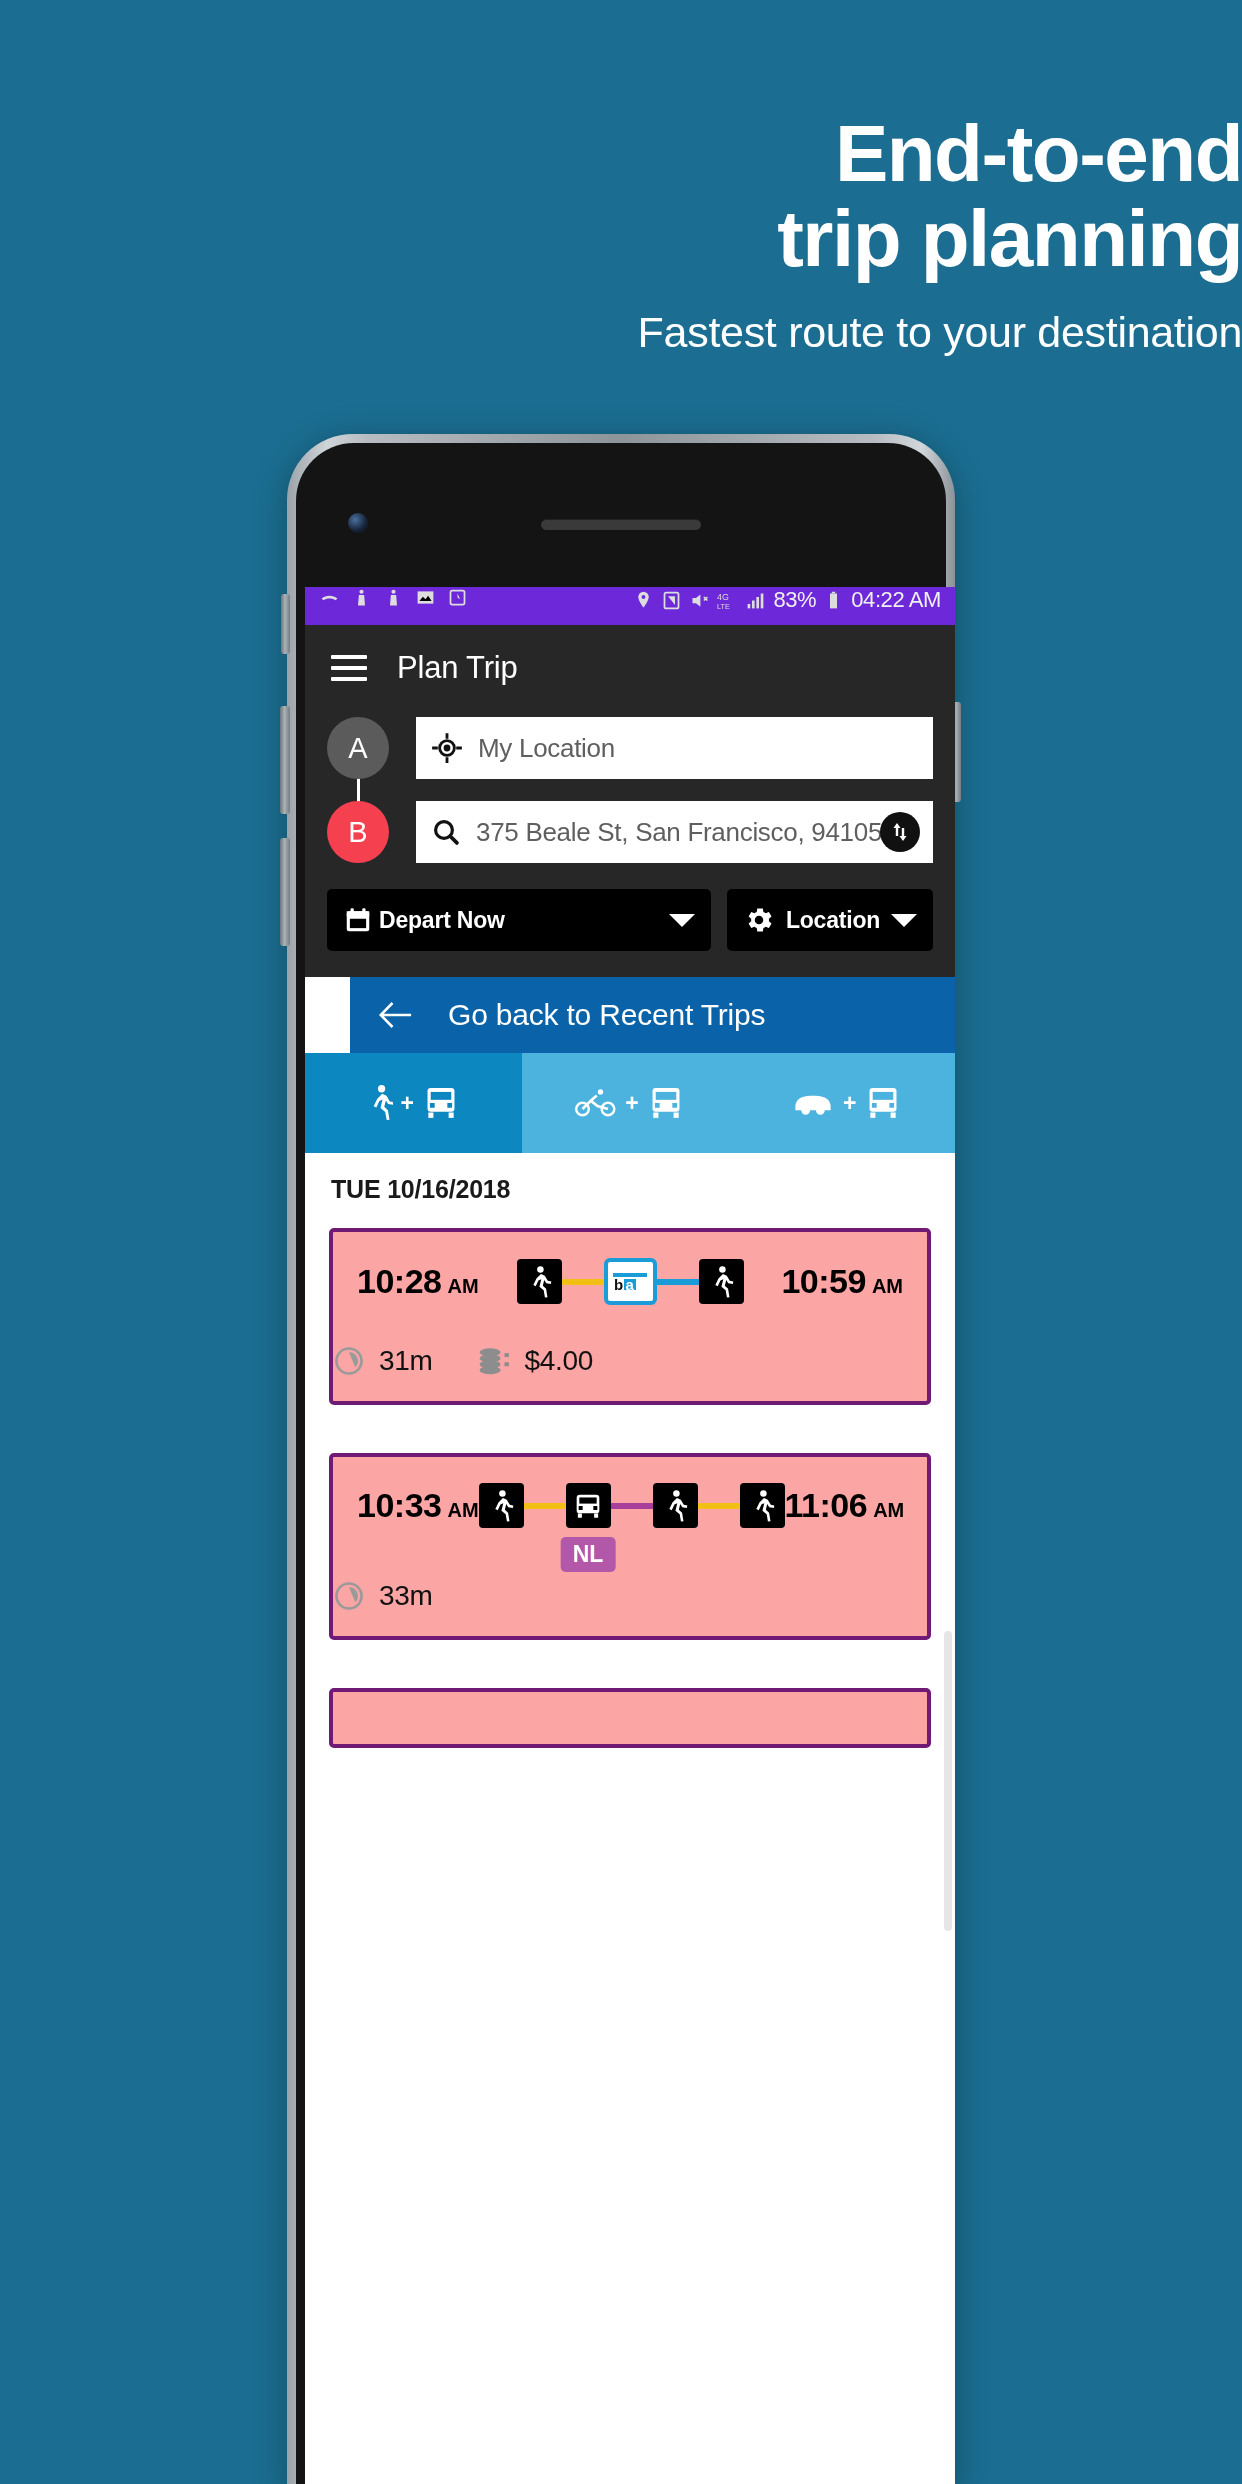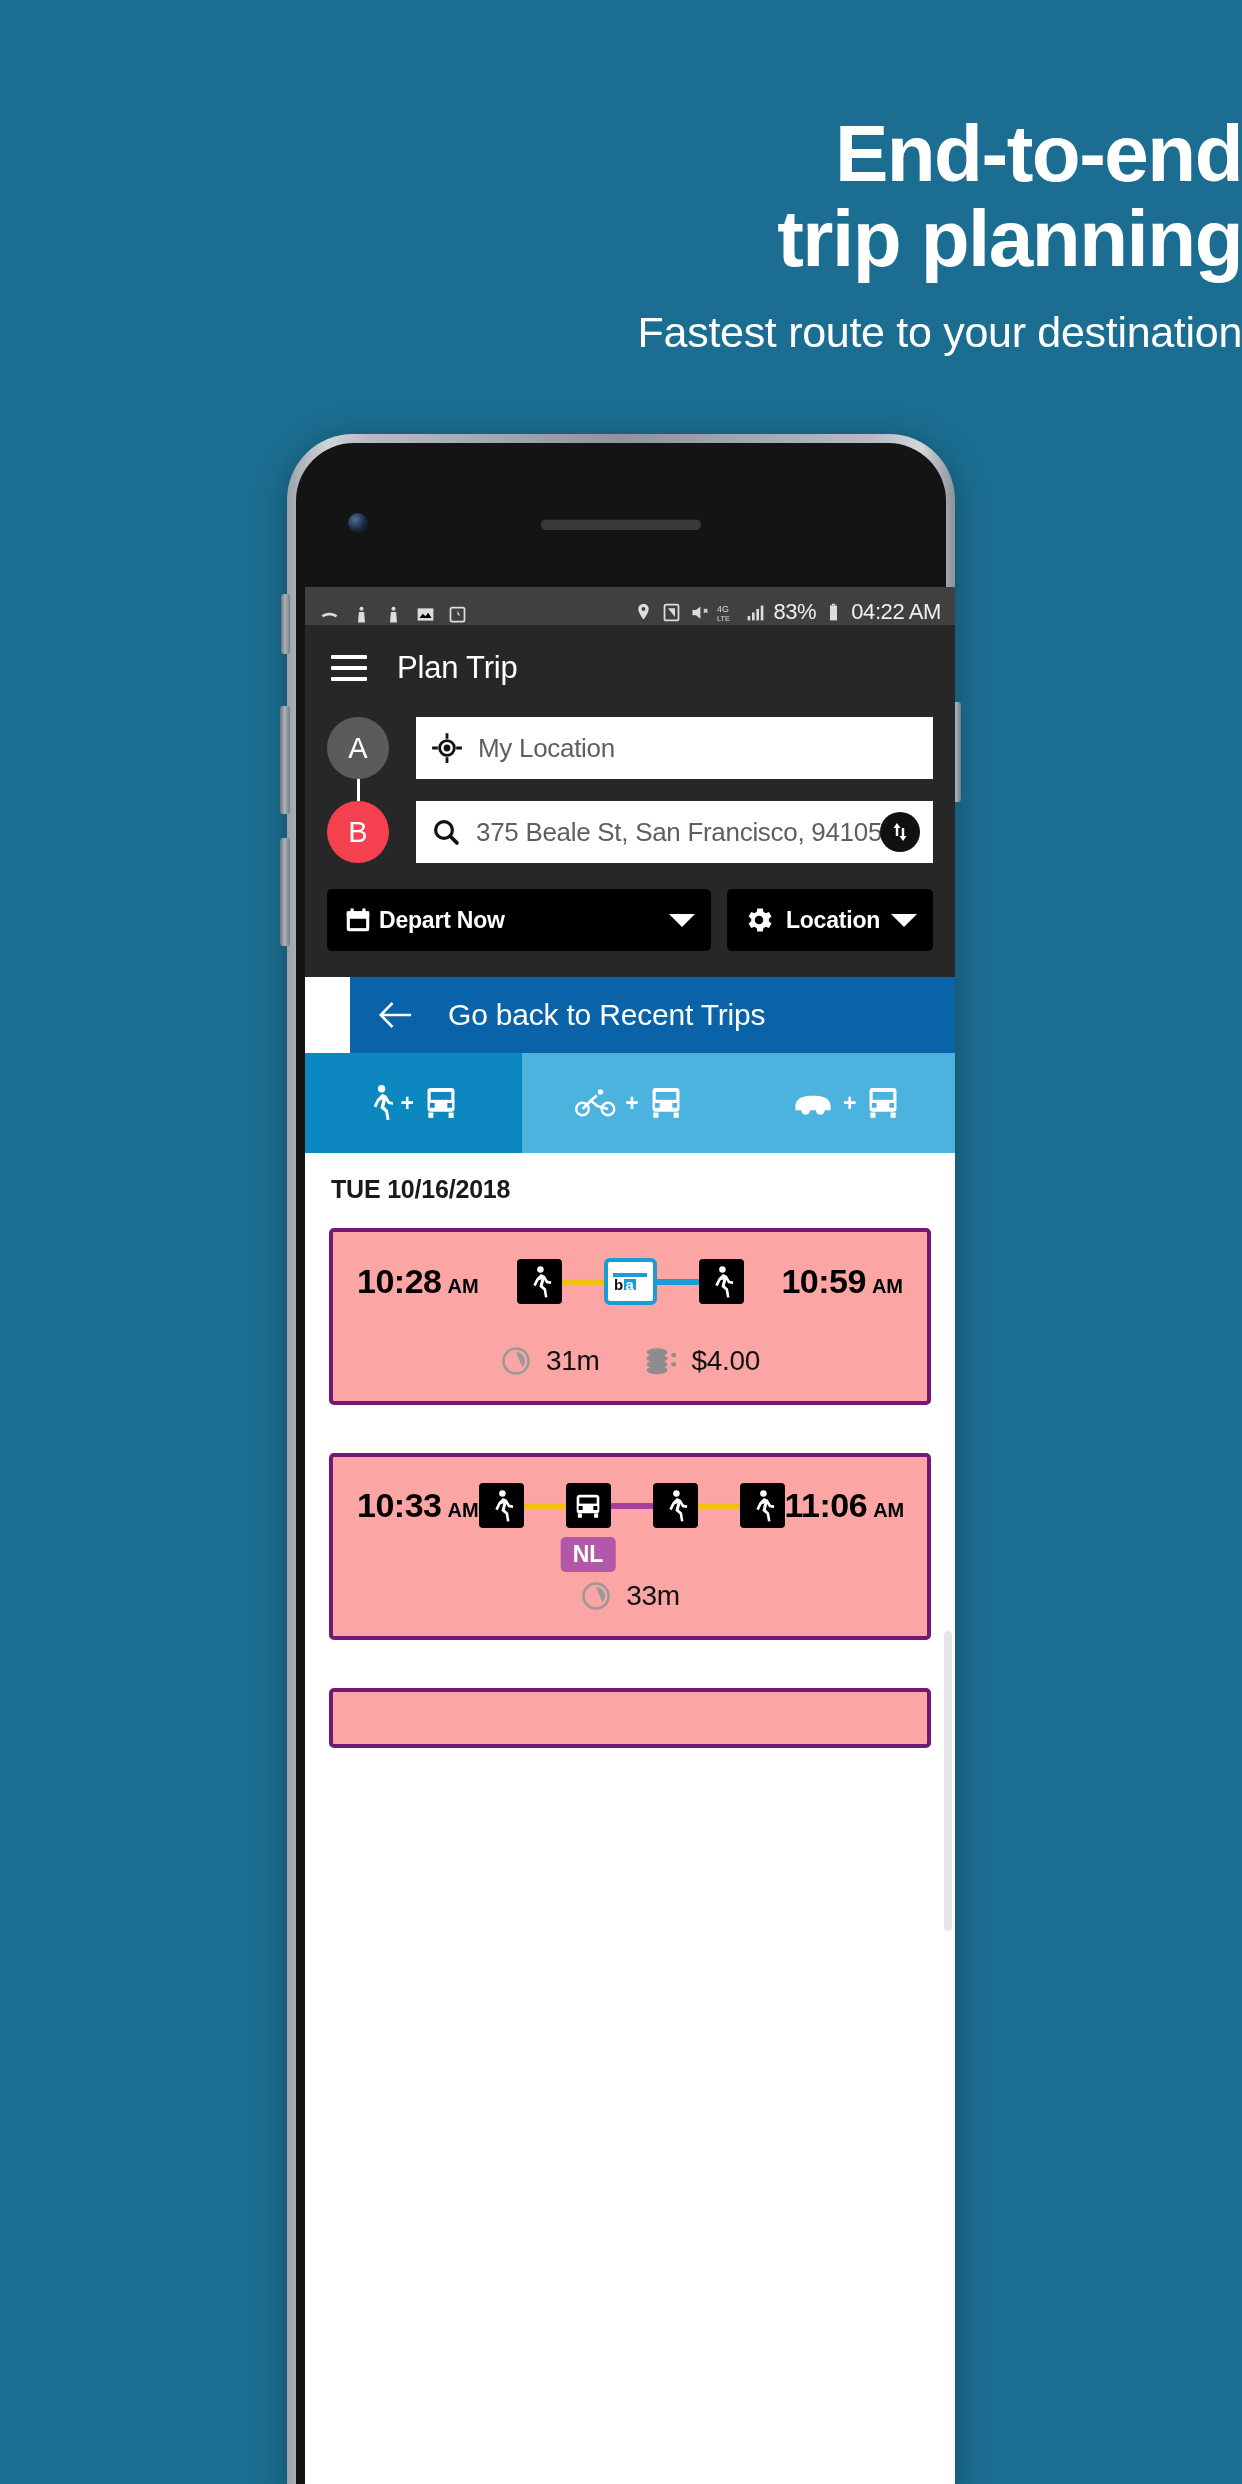--- a/index.html
+++ b/index.html
@@ -81,22 +81,22 @@
   .screen {
     position: absolute;
     left: 9px; top: 144px;
     width: 650px; height: 1916px;
     background: #ffffff;
     overflow: hidden;
   }
 
   
   .statusbar {
-    height: 38px; background: #404040;
-    display: flex; align-items: flex-end;
+    height: 38px; background: #6d28d9;
+    display: flex; align-items: flex-start;
     padding: 0 14px;
     color: #e2e2e2;
   }
   .sb-left { display: flex; align-items: center; gap: 11px; flex: 1; }
   .sb-right { display: flex; align-items: center; gap: 7px; }
   .sb-txt { font-size: 22px; letter-spacing: -0.4px; color: #f0f0f0; }
   .sb-ico { width: 21px; height: 21px; display:block; }
 
   
   .appbar {
@@ -197,21 +197,21 @@
   .bar { height: 6px; flex: 0 0 42px; }
   .bar.yellow { background: #f2c014; }
   .bar.blue { background: #1a9cd8; }
   .bar.purple { background: #a93f9c; }
   .badge {
     position: absolute; top: 54px; left: 50%; transform: translateX(-50%);
     background: #b357a8; color: #fff; border-radius: 5px;
     font-size: 23px; font-weight: bold; padding: 4px 12px; white-space: nowrap;
   }
   .card-bot {
-    display: flex; align-items: center; justify-content: center;
+    display: flex; align-items: center; 
     gap: 14px; margin-top: 40px;
   }
   .meta { font-size: 28px; color: #111; letter-spacing: -0.3px; }
   .meta-gap { width: 16px; }
 
   .scroll-ind {
     position: absolute; right: 3px; top: 478px;
     width: 8px; height: 300px; background: #e6e6e6; border-radius: 4px;
   }
 </style>

